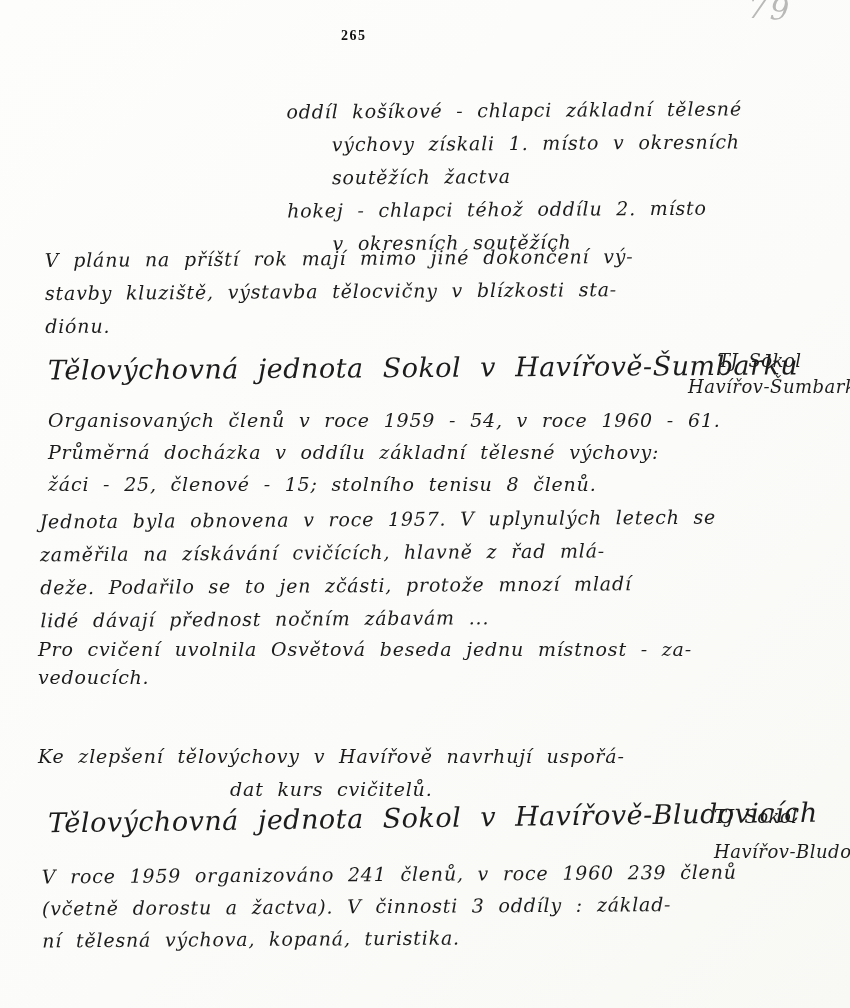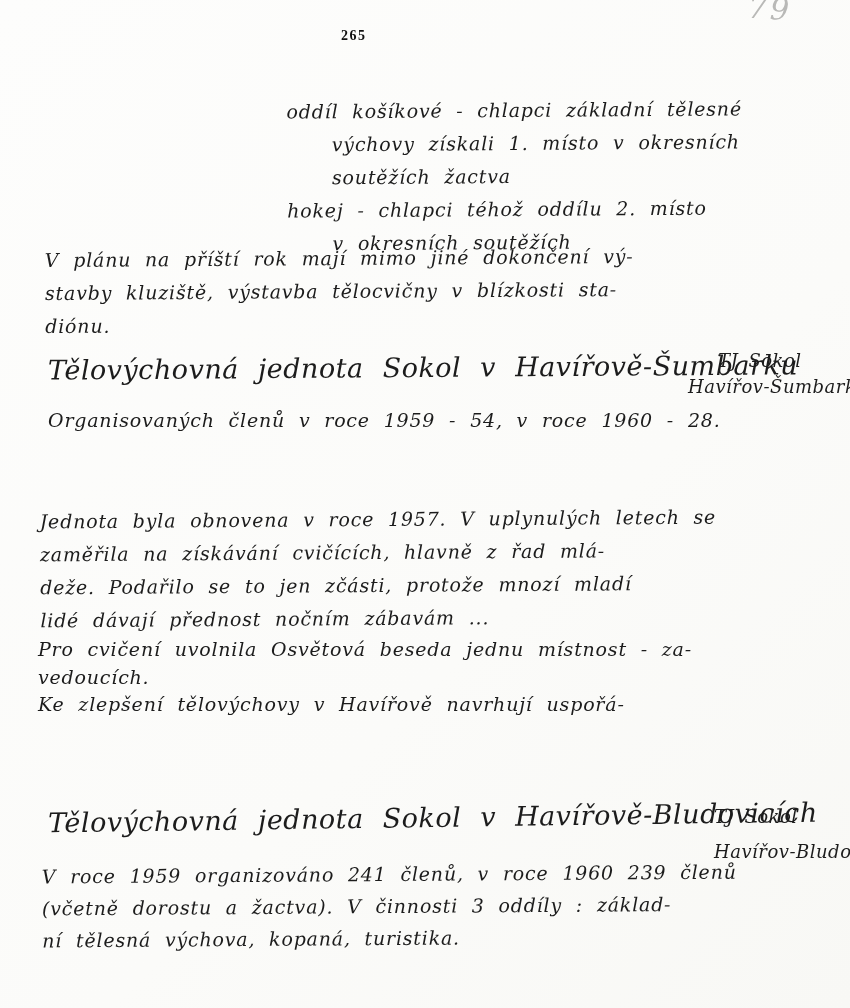--- a/index.html
+++ b/index.html
@@ -88,37 +88,40 @@
     <div class="line">stavby kluziště, výstavba tělocvičny v blízkosti sta-</div>
     <div class="line">diónu.</div>
   </div>
 
   <div class="block hand heading tilt-a" style="top: 352px; left: 48px;">Tělovýchovná jednota Sokol v Havířově-Šumbarku</div>
 
   <div class="block hand margin-note" style="top: 350px; left: 718px;">TJ Sokol</div>
   <div class="block hand margin-note" style="top: 376px; left: 688px;">Havířov-Šumbark</div>
 
   <div class="block hand" style="top: 404px; left: 48px;">
-    <div class="line" style="height:32px;line-height:32px;">Organisovaných členů v roce 1959 - 54, v roce 1960 - 28.</div>
+    <div class="line" style="height:32px;line-height:32px;">Organisovaných členů v roce 1959 - 54, v roce 1960 - 61.</div>
+    <div class="line" style="height:32px;line-height:32px;">Průměrná docházka v oddílu základní tělesné výchovy:</div>
+    <div class="line" style="height:32px;line-height:32px;">žáci  -  25,  členové - 15;  stolního tenisu  8 členů.</div>
   </div>
 
   <div class="block hand tilt-a" style="top: 503px; left: 40px;">
     <div class="line">Jednota byla obnovena v roce 1957. V uplynulých letech se</div>
     <div class="line">zaměřila na získávání cvičících, hlavně z řad mlá-</div>
     <div class="line">deže. Podařilo se to jen zčásti, protože mnozí mladí</div>
     <div class="line">lidé dávají přednost nočním zábavám ...</div>
   </div>
 
   <div class="block hand" style="top: 633px; left: 38px;">
     <div class="line">Pro cvičení uvolnila Osvětová beseda jednu místnost - za-</div>
     <div class="line" style="height:23px;line-height:23px;">vedoucích.</div>
   </div>
 
-  <div class="block hand" style="top: 688px; left: 38px; text-align: center;">
+  <div class="block hand" style="top: 740px; left: 38px; text-align: center;">
     <div class="line">Ke zlepšení tělovýchovy v Havířově navrhují uspořá-</div>
+    <div class="line">dat kurs cvičitelů.</div>
   </div>
 
   <div class="block hand heading tilt-b" style="top: 802px; left: 48px;">Tělovýchovná jednota Sokol v Havířově-Bludovicích</div>
 
   <div class="block hand margin-note" style="top: 806px; left: 714px;">TJ Sokol</div>
   <div class="block hand margin-note" style="top: 841px; left: 714px;">Havířov-Bludov</div>
 
   <div class="block hand tilt-a" style="top: 858px; left: 42px;">
     <div class="line" style="height:32px;line-height:32px;">V roce 1959 organizováno 241 členů, v roce 1960  239 členů</div>
     <div class="line" style="height:32px;line-height:32px;">(včetně dorostu a žactva). V činnosti 3 oddíly : základ-</div>

